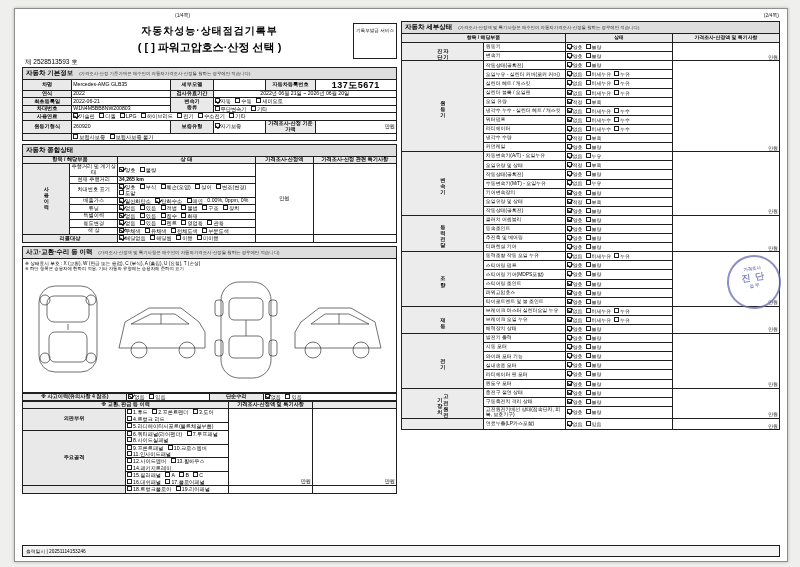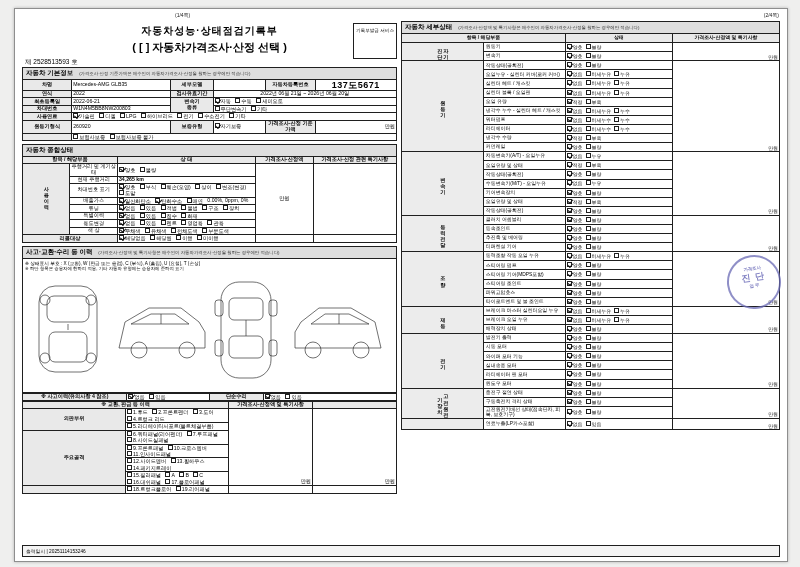--- a/index.html
+++ b/index.html
@@ -56,21 +56,21 @@
 
     <div class="pg pgL">(1/4쪽)</div>
     <div class="pg pgR">(2/4쪽)</div>
 
     <div class="colL">
 
       <div class="titleWrap">
         <div class="title">자동차성능·상태점검기록부</div>
         <div class="subtitle">
           <span>( [</span>
-          <span>] 자동차가격조사·산정 선택 )</span>
+          <span>] 파워고압호스·산정 선택 )</span>
         </div>
         <div class="svcbox">기록부발급 서비스</div>
         <div class="regno">제 2528513593 호</div>
         <div class="notice">
           <span class="noticemark">!</span><span>자동차가격조사·산정은 매수인이 원하는 경우 제공하는 서비스 입니다.</span>
         </div>
       </div>
 
       <div class="sech">
         <span>자동차 기본정보</span>

